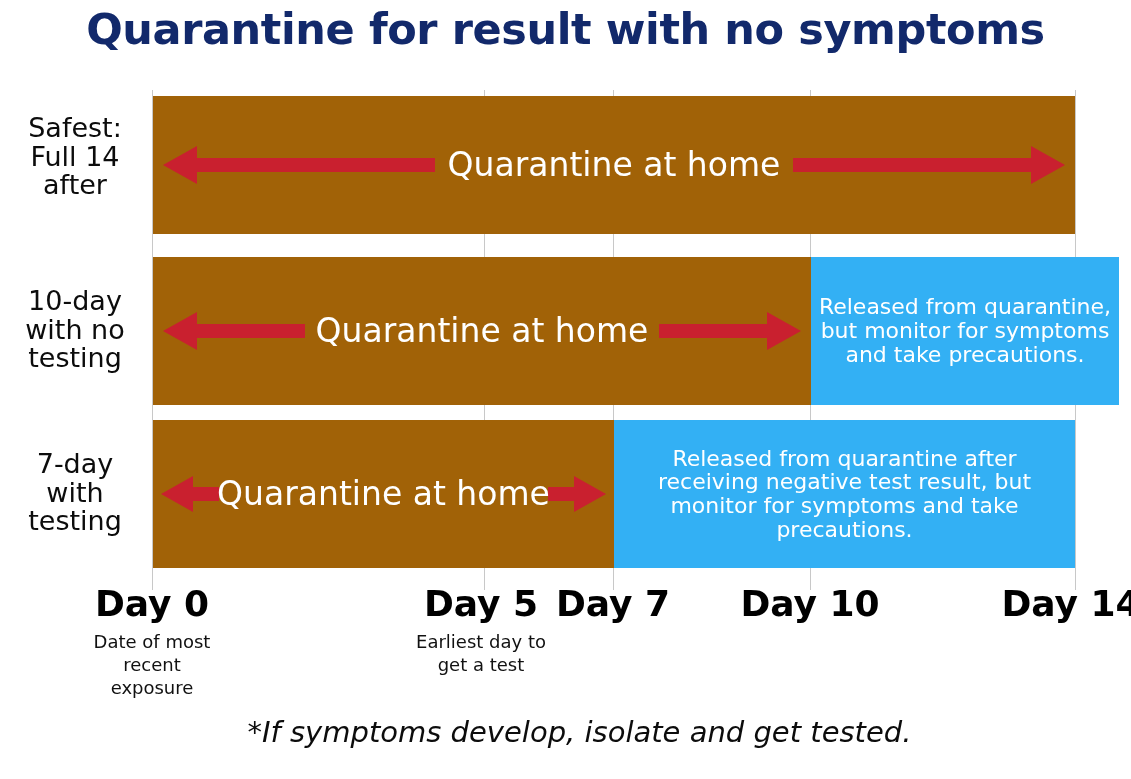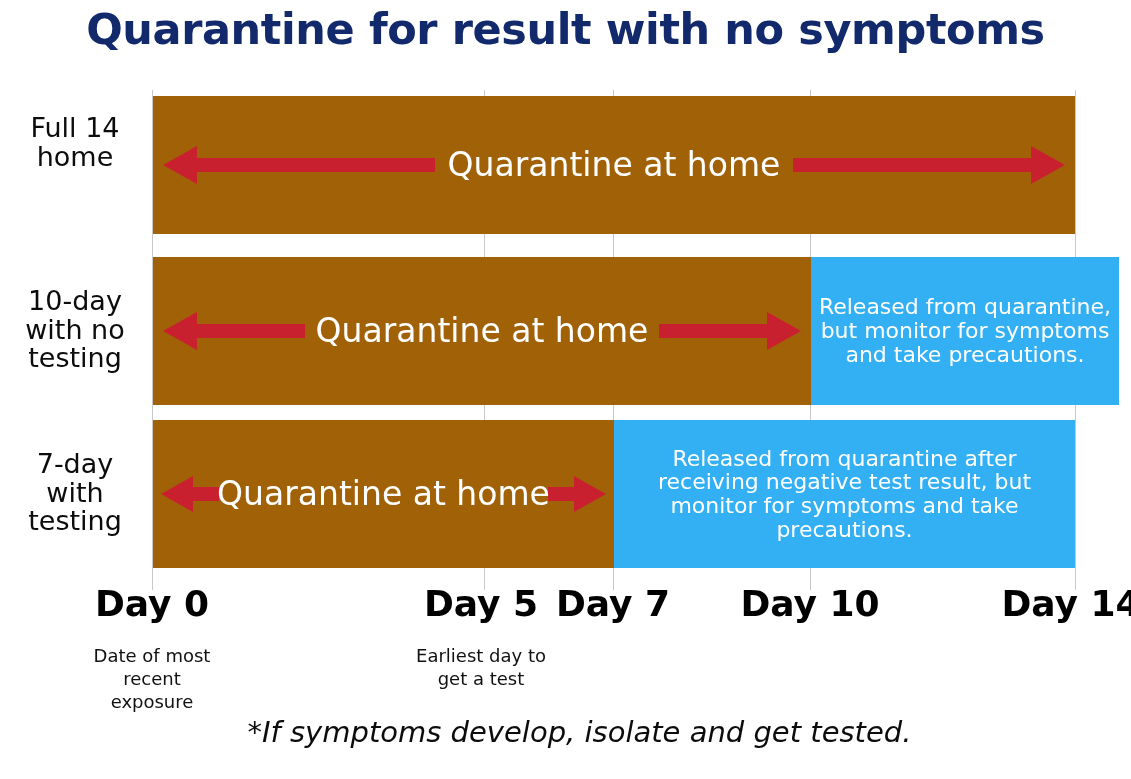--- a/index.html
+++ b/index.html
@@ -117,21 +117,21 @@
     font-size: 36px;
     font-weight: bold;
     color: #000000;
     white-space: nowrap;
   }
   .axis-tick .sub {
     font-size: 18px;
     font-weight: normal;
     color: #111111;
     line-height: 1.28;
-    margin-top: 20px;
+    margin-top: 6px;
   }
 
   
   #footnote {
     position: absolute;
     left: 0;
     top: 715px;
     width: 1131px;
     text-align: center;
     font-size: 29px;
@@ -147,22 +147,23 @@
 
 <div id="plot-area">
 
   <div class="gridline" style="left:152px;"></div>
   <div class="gridline" style="left:484px;"></div>
   <div class="gridline" style="left:613px;"></div>
   <div class="gridline" style="left:810px;"></div>
   <div class="gridline" style="left:1075px;"></div>
 
   <div class="row-label" style="top:114px;">
+    <div>Safest:</div>
     <div>Full 14</div>
-    <div>home</div>
+    <div>after</div>
   </div>
 
   <div class="bar-row" style="top:96px; height:138px;">
     <div class="seg seg-quarantine" style="left:0; width:922px;">
       <svg class="arrow-svg" viewBox="0 0 922 138" preserveAspectRatio="none">
         <g fill="#c9202f" stroke="none">
 
           <polygon points="10,69 44,50 44,62 282,62 282,76 44,76 44,88"></polygon>
 
           <polygon points="912,69 878,50 878,62 640,62 640,76 878,76 878,88"></polygon>

